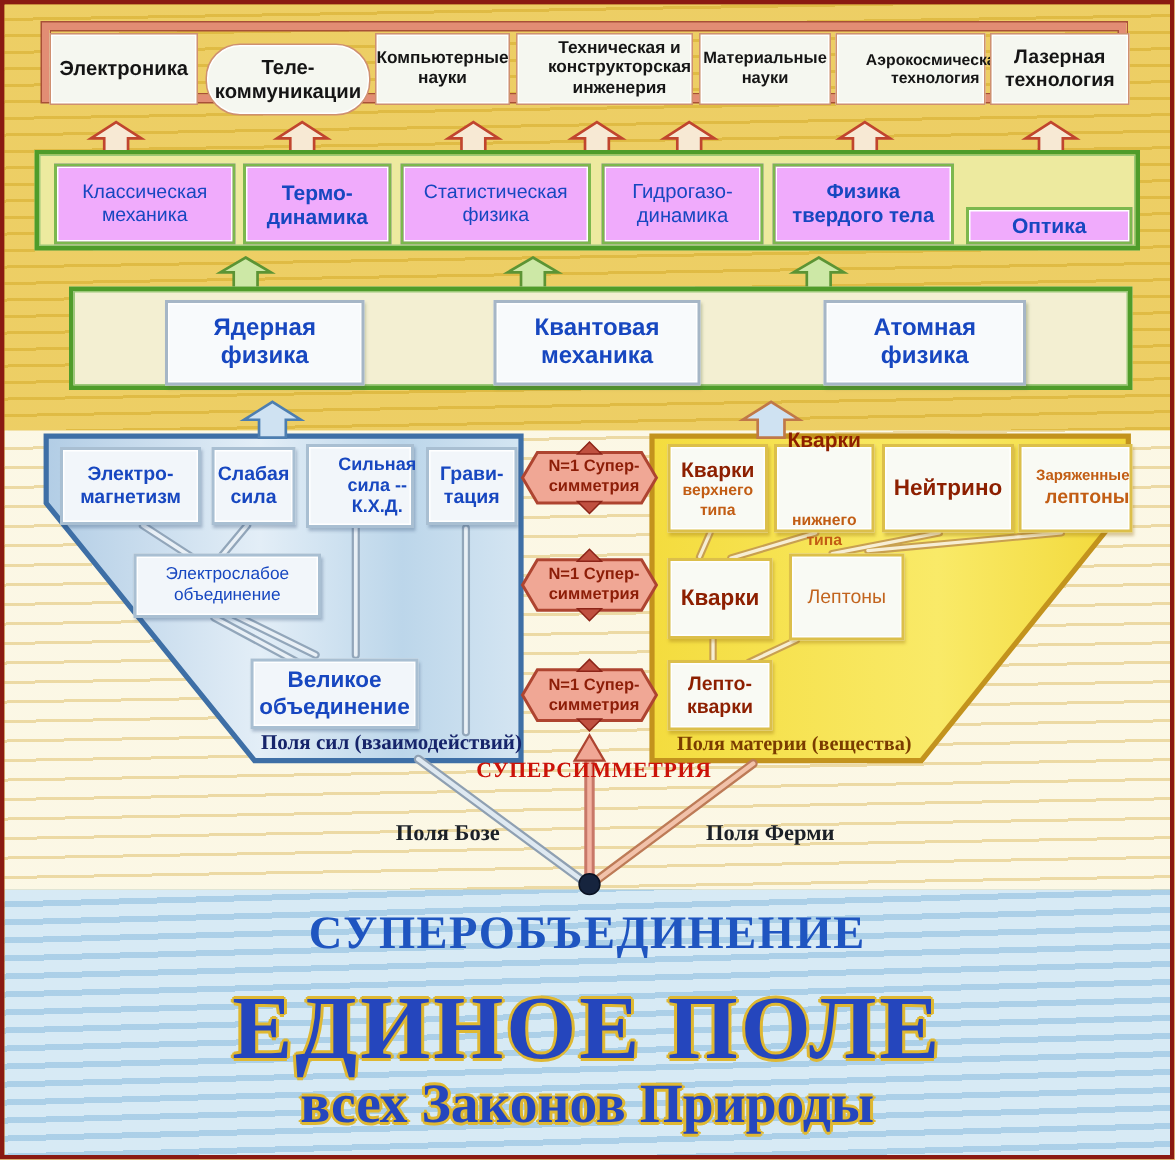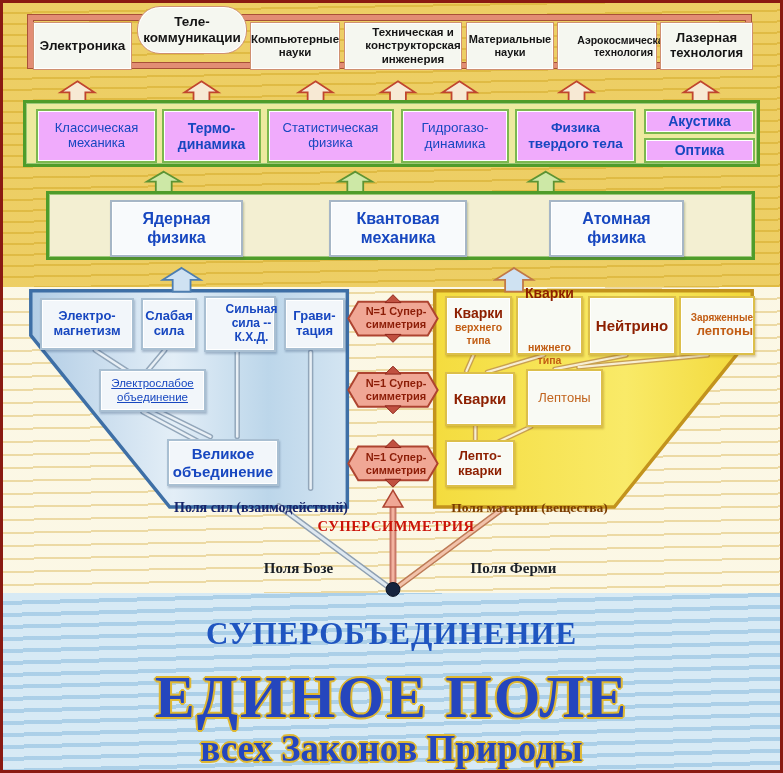--- a/index.html
+++ b/index.html
@@ -21,21 +21,21 @@
   .tbox{background:#f5f7f0;border:1px solid #cf9070;box-shadow:inset 0 0 0 1px #ffffff;
         color:#151515;font-weight:bold;}
   .gbox{background:#f0abfc;border:2px solid #7cb84e;box-shadow:inset 0 0 0 1px #ffffff;color:#1747c0;}
   .qbox{background:#f8fafc;border:2px solid #a6b6c6;box-shadow:1px 2px 2px rgba(90,110,60,.35), inset 0 0 0 1px #fff;
         color:#1747c0;font-weight:bold;font-size:16px;}
   .bbox{background:#f2f6fa;border:2px solid #a9bfd2;box-shadow:1px 2px 2px rgba(40,70,110,.3), inset 0 0 0 1px #fff;
         color:#1747c0;font-weight:bold;}
   .ybox{background:#f9faf4;border:2px solid #dcbf4a;box-shadow:1px 2px 2px rgba(150,110,20,.35), inset 0 0 0 1px #fff;}
   .ytitle{color:#8d1f00;font-weight:bold;}
   .ysub{color:#c25d14;font-weight:bold;}
-  .serif{font-family:"Liberation Serif","DejaVu Serif",serif;font-weight:bold;margin-top:12px;}
+  .serif{font-family:"Liberation Serif","DejaVu Serif",serif;font-weight:bold;}
   .nsusy{color:#8c1d07;font-weight:bold;font-size:11px;line-height:1.2;text-align:center;z-index:4;}
   .outline-yellow{text-shadow:-2px 0 #dfb832,2px 0 #dfb832,0 -2px #dfb832,0 2px #dfb832,
      -1px -1px #dfb832,1px -1px #dfb832,-1px 1px #dfb832,1px 1px #dfb832;}
 </style>
 </head>
 <body>
 
 <div id="poster">
   <div class="bg bg-gold"></div>
   <div class="bg bg-sand"></div>
@@ -150,21 +150,21 @@
         <polygon points="385,371 393,363 401,371"></polygon>
           <polygon points="385,403 393,411 401,403"></polygon>
         <polygon points="385,445 393,437 401,445"></polygon>
           <polygon points="385,477 393,485 401,477"></polygon>
       </g>
     </g>
   </svg>
 
   <div class="abs frame" style="left:25px;top:12px;width:723px;height:53px;"></div>
   <div class="abs box tbox" data-bind="technologies.boxes.0.label" style="left:30px;top:19px;width:99px;height:48px;font-size:13.5px;">Электроника</div>
-  <div class="abs box tbox" data-bind="technologies.boxes.1.label" style="left:134px;top:3px;width:110px;height:48px;font-size:13.5px;border-radius:23px;">Теле-
+  <div class="abs box tbox" data-bind="technologies.boxes.1.label" style="left:134px;top:26px;width:110px;height:48px;font-size:13.5px;border-radius:23px;">Теле-
 коммуникации</div>
   <div class="abs box tbox" data-bind="technologies.boxes.2.label" style="left:247px;top:19px;width:90px;height:48px;font-size:11.5px;">Компьютерные
 науки</div>
   <div class="abs box tbox" data-bind="technologies.boxes.3.label" style="left:341px;top:19px;width:118px;height:48px;font-size:11.5px;padding-left:20px;">Техническая и
 конструкторская
 инженерия</div>
   <div class="abs box tbox" data-bind="technologies.boxes.4.label" style="left:463px;top:19px;width:88px;height:48px;font-size:11px;">Материальные
 науки</div>
   <div class="abs box tbox" data-bind="technologies.boxes.5.label" style="left:554px;top:19px;width:100px;height:48px;font-size:10.5px;padding-left:33px;">Аэрокосмическая
 технология</div>
@@ -175,41 +175,40 @@
   <div class="abs box gbox" data-bind="applied_physics.boxes.0.label" style="left:33px;top:106px;width:121px;height:54px;font-size:13px;">Классическая
 механика</div>
   <div class="abs box gbox" data-bind="applied_physics.boxes.1.label" style="left:159px;top:106px;width:99px;height:54px;font-size:14px;font-weight:bold;">Термо-
 динамика</div>
   <div class="abs box gbox" data-bind="applied_physics.boxes.2.label" style="left:264px;top:106px;width:127px;height:54px;font-size:13px;">Статистическая
 физика</div>
   <div class="abs box gbox" data-bind="applied_physics.boxes.3.label" style="left:398px;top:106px;width:108px;height:54px;font-size:13.5px;">Гидрогазо-
 динамика</div>
   <div class="abs box gbox" data-bind="applied_physics.boxes.4.label" style="left:512px;top:106px;width:121px;height:54px;font-size:13.5px;font-weight:bold;">Физика
 твердого тела</div>
-  <div class="abs box gbox" data-bind="applied_physics.boxes.5.label" style="left:641px;top:106px;width:111px;height:25px;font-size:14px;font-weight:bold;">Акустика</div>
   <div class="abs box gbox" data-bind="applied_physics.boxes.6.label" style="left:641px;top:135px;width:111px;height:25px;font-size:14px;font-weight:bold;">Оптика</div>
 
   <div class="abs band" style="left:43px;top:188px;width:709px;height:69px;background:#f3efd2;"></div>
   <div class="abs box qbox" data-bind="quantum_level.boxes.0.label" style="left:107px;top:197px;width:133px;height:57px;">Ядерная
 физика</div>
   <div class="abs box qbox" data-bind="quantum_level.boxes.1.label" style="left:326px;top:197px;width:138px;height:57px;">Квантовая
 механика</div>
   <div class="abs box qbox" data-bind="quantum_level.boxes.2.label" style="left:546px;top:197px;width:135px;height:57px;">Атомная
 физика</div>
 
   <div class="abs box bbox" data-bind="force_fields.forces.1.label" style="left:138px;top:295px;width:56px;height:52px;font-size:13px;">Слабая
 сила</div>
   <div class="abs box bbox" data-bind="force_fields.forces.0.label" style="left:37px;top:295px;width:94px;height:52px;font-size:13px;">Электро-
 магнетизм</div>
   <div class="abs box bbox" data-bind="force_fields.forces.2.label" style="left:201px;top:293px;width:72px;height:56px;font-size:12px;padding-left:23px;">Сильная
 сила --
 К.Х.Д.</div>
   <div class="abs box bbox" data-bind="force_fields.forces.3.label" style="left:281px;top:295px;width:61px;height:52px;font-size:13px;">Грави-
 тация</div>
-  <div class="abs box bbox" data-bind="force_fields.electroweak" style="left:96px;top:366px;width:107px;height:43px;font-size:11.5px;font-weight:normal;text-decoration:underline;">Электрослабое
+  <div class="abs box bbox" data-bind="force_fields.electroweak" style="left:86px;top:366px;width:125px;height:43px;font-size:11.5px;font-weight:normal;">Электрослабое
 объединение</div>
   <div class="abs box bbox" data-bind="force_fields.grand_unification" style="left:164px;top:436px;width:112px;height:47px;font-size:15px;">Великое
 объединение</div>
   <div class="abs box serif" data-bind="force_fields.caption" style="left:168px;top:485px;width:180px;font-size:14px;color:#16246a;justify-content:center;">Поля сил (взаимодействий)</div>
 
   <div class="abs box ybox" style="left:442px;top:293px;width:67px;height:59px;flex-direction:column;">
     <span class="ytitle" data-bind="matter_fields.particles.0.title" style="font-size:14px;">Кварки</span>
     <span class="ysub" data-bind="matter_fields.particles.0.subtitle" style="font-size:10.5px;line-height:1.2;">верхнего
 типа</span>
   </div>

